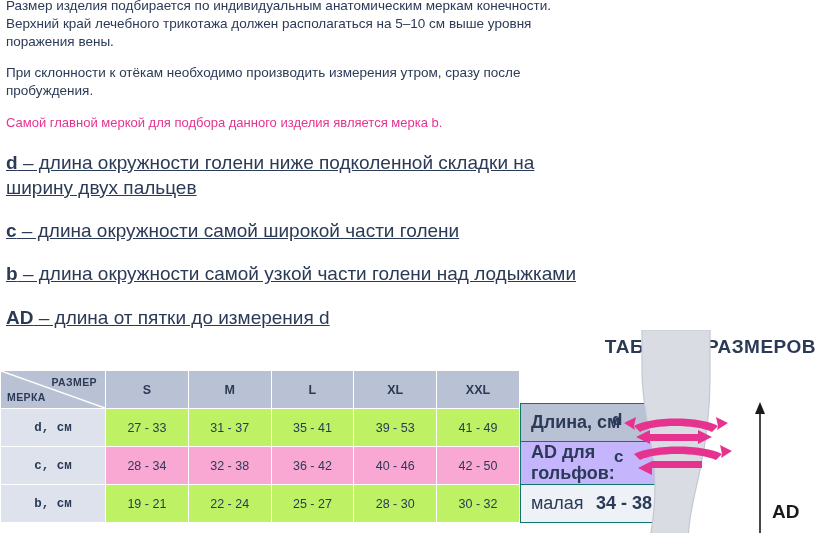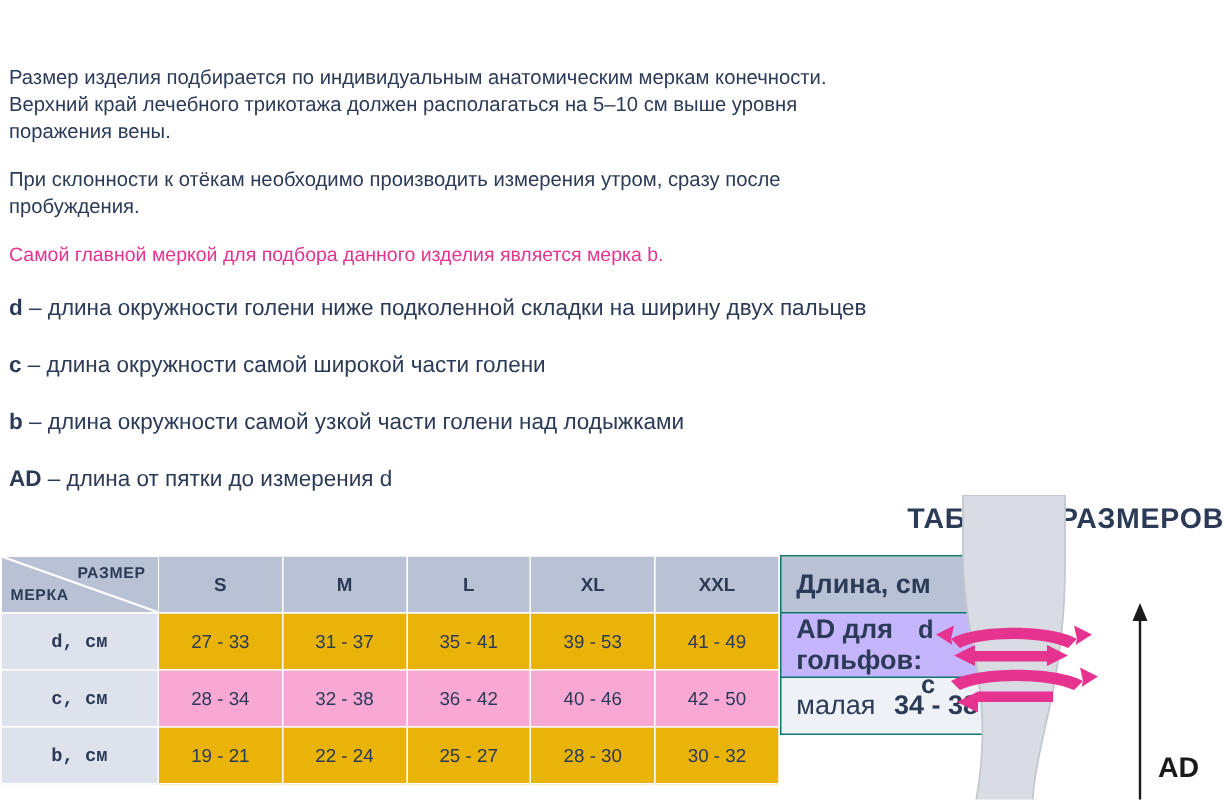--- a/index.html
+++ b/index.html
@@ -31,24 +31,25 @@
     color: #2b3a56;
     margin: 0 0 14px 0;
   }
   .para-pink {
     font-size: 13px;
     line-height: 1.33;
     color: #e5338f;
     margin: 0 0 18px 0;
   }
   .def {
-    font-size: 15px;
+    font-size: 19px;
     line-height: 1.33;
     color: #2b3a56;
     margin: 0 0 18px 0;
+    text-decoration: underline;
   }
   .def b { color: #2b3a56; font-weight: bold; }
   .def-ad { margin-bottom: 0; }
 
   
   .fig-col {
     width: 216px;
     position: relative;
   }
   .fig-svg { position: absolute; top: 0; left: -10px; }
@@ -60,21 +61,21 @@
     font-weight: bold;
     letter-spacing: 0.5px;
     color: #2b3a56;
     margin: 6px 0 12px 0;
   }
 
   
   .tables {
     display: flex;
     width: 663px;
-    align-items: flex-start;
+    align-items: flex-end;
   }
   table { border-collapse: collapse; }
 
   .main-table { width: 640px; table-layout: fixed; }
   .main-table th, .main-table td {
     border: 1px solid #ffffff;
     height: 38px;
     font-size: 12.5px;
     text-align: center;
     color: #2b3a56;
@@ -111,21 +112,21 @@
     background: #b9c2d4;
     font-weight: bold;
     font-size: 13px;
   }
   .row-label {
     background: #dde2ec;
     font-weight: bold;
     font-size: 13px;
     font-family: Liberation Mono, monospace;
   }
-  .val-cell { background: #eab308; }
+  .val-cell { background: #bef264; }
   .val-cell.alt { background: #f9a8d4; }
 
   
   .side-table { width: 176px; table-layout: fixed; }
   .side-table td {
     border: 1px solid #0f766e;
     font-size: 18px;
     color: #2b3a56;
     height: 38px;
     padding: 0 10px;

